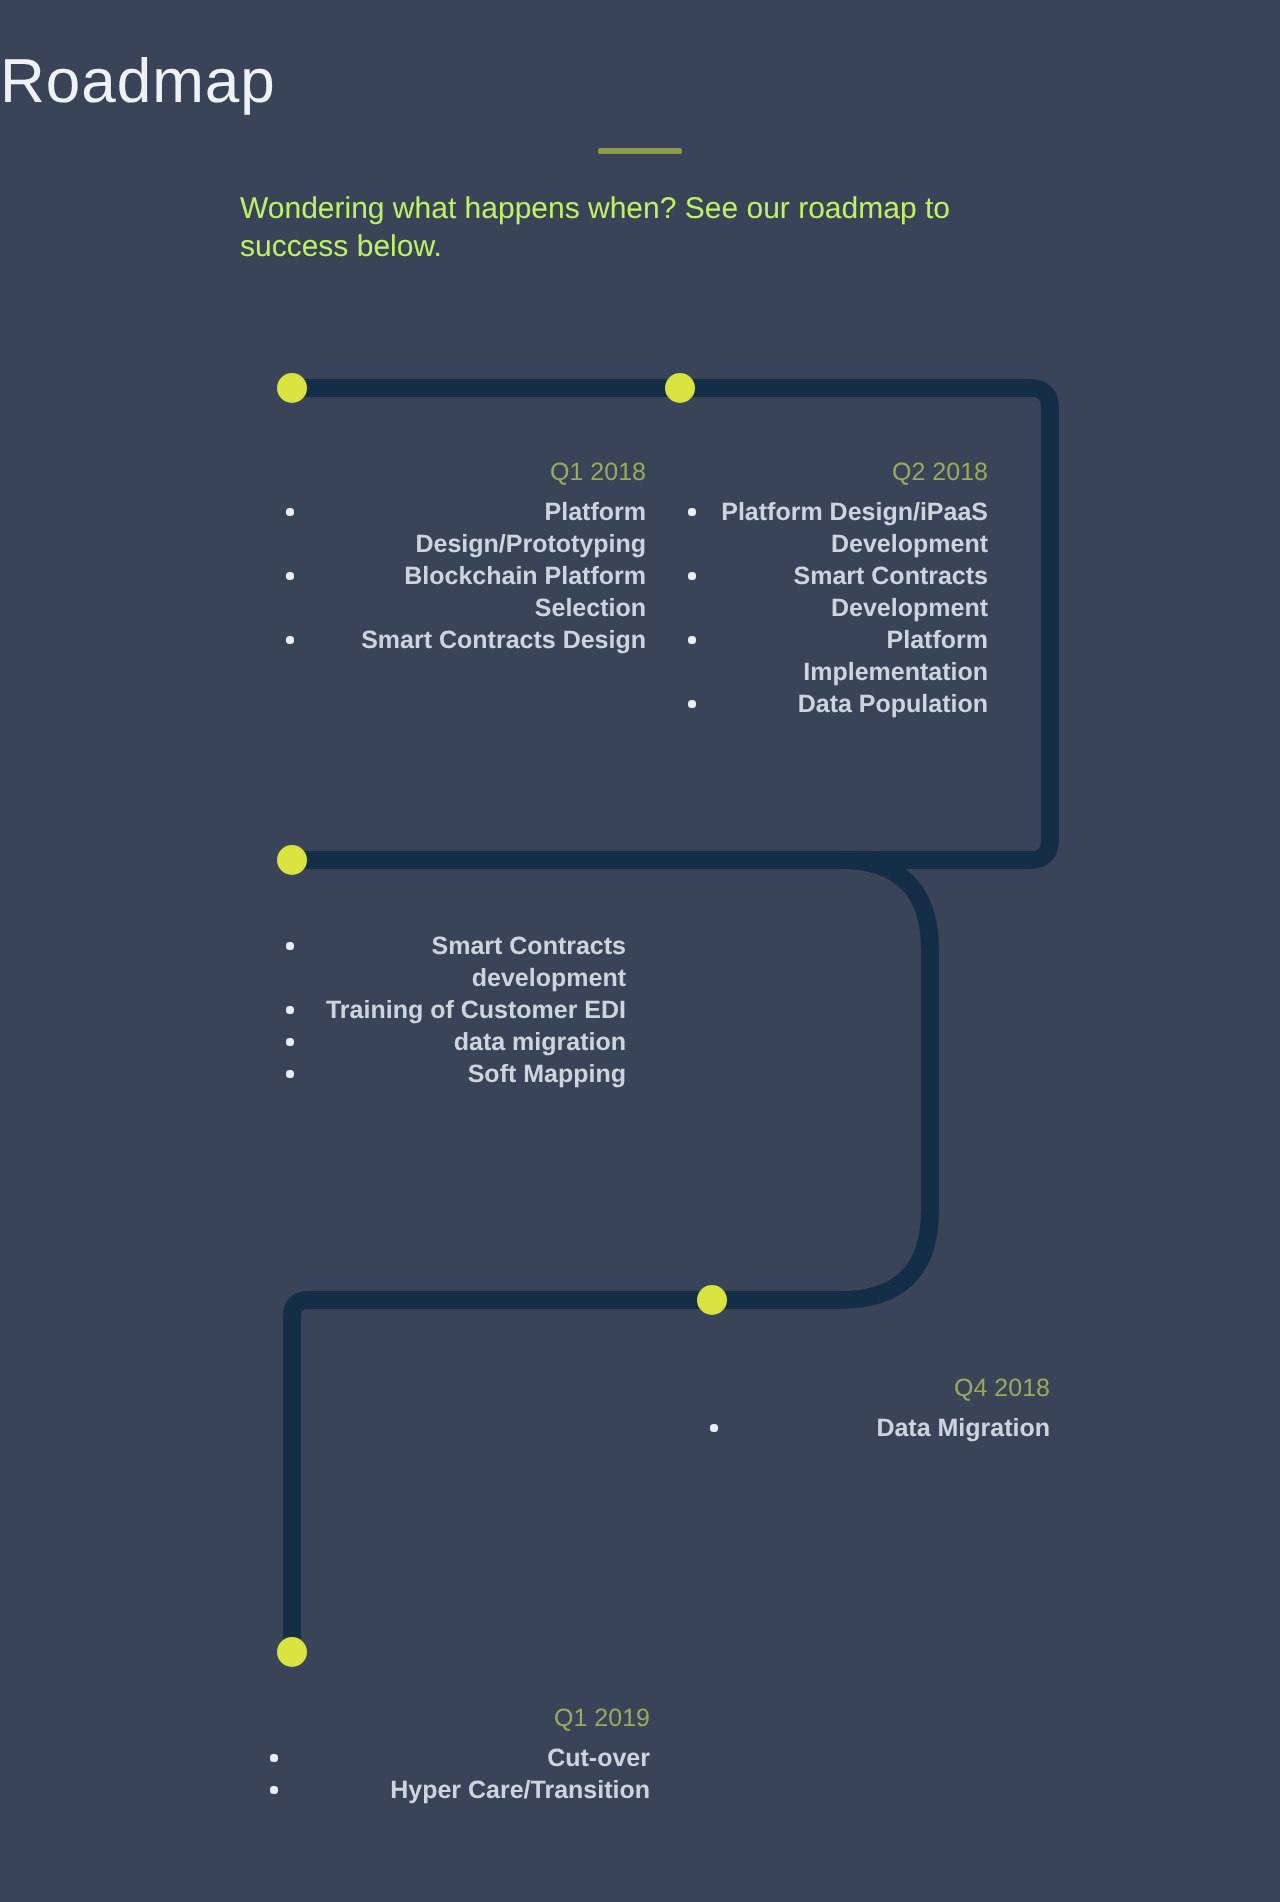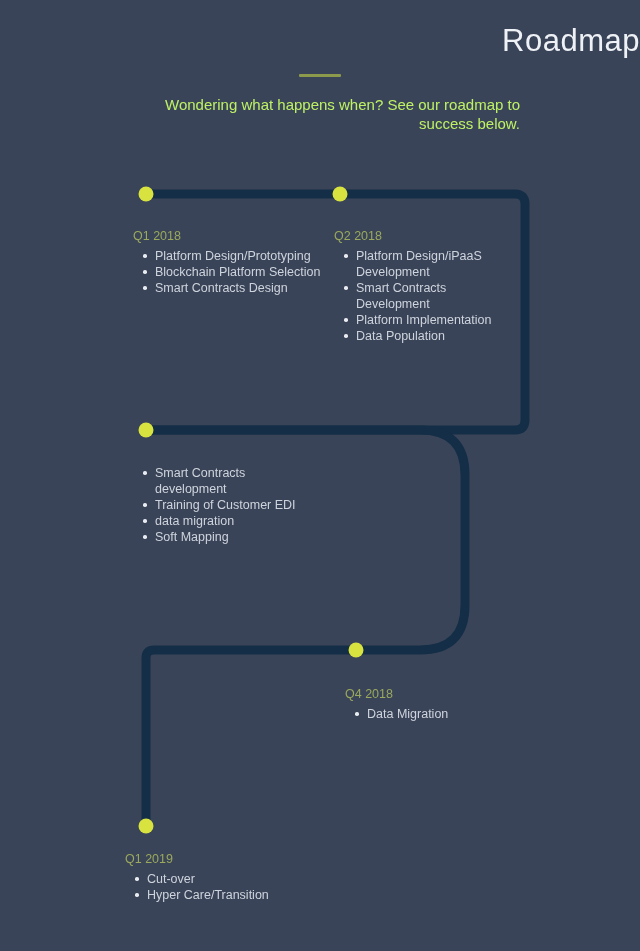--- a/index.html
+++ b/index.html
@@ -10,21 +10,21 @@
     width: 640px;
     height: 951px;
     background: #3a4458;
     font-family: "Liberation Sans", sans-serif;
     overflow: hidden;
     position: relative;
   }
 
   
   .header {
-    text-align: right;
+    text-align: left;
     padding-top: 20px;
   }
   .page-title {
     font-size: 31px;
     font-weight: 400;
     color: #eef1f5;
     letter-spacing: 0.5px;
     margin: 0;
     line-height: 42px;
   }
@@ -53,40 +53,41 @@
     height: 951px;
     pointer-events: none;
   }
   .timeline svg {
     display: block;
   }
 
   
   .milestone {
     position: absolute;
+    text-align: right;
   }
   .ms-label {
     font-size: 12.5px;
     color: #9aa95c;
     margin: 0 0 4px 0;
     line-height: 16px;
     font-weight: 400;
   }
   .ms-list {
     margin: 0;
     padding: 0 0 0 22px;
     list-style: none;
   }
   .ms-list li {
     position: relative;
     font-size: 12.5px;
     line-height: 16px;
     color: #ced4dd;
     margin-bottom: 0px;
-    font-weight: 400;
+    font-weight: 700;
   }
   .ms-list li::before {
     content: "";
     position: absolute;
     left: -12px;
     top: 6px;
     width: 3.5px;
     height: 3.5px;
     border-radius: 50%;
     background: #e9edf2;

